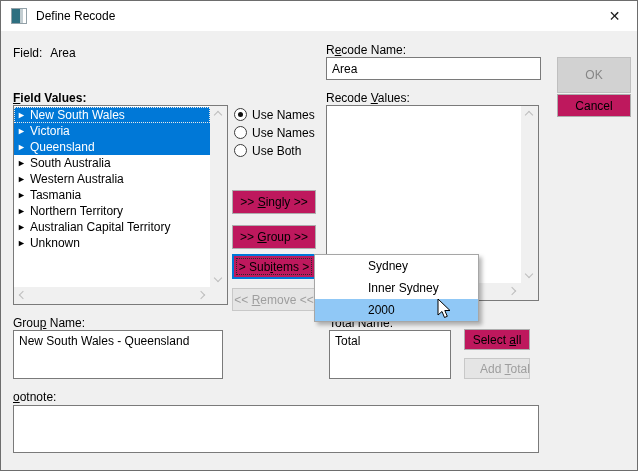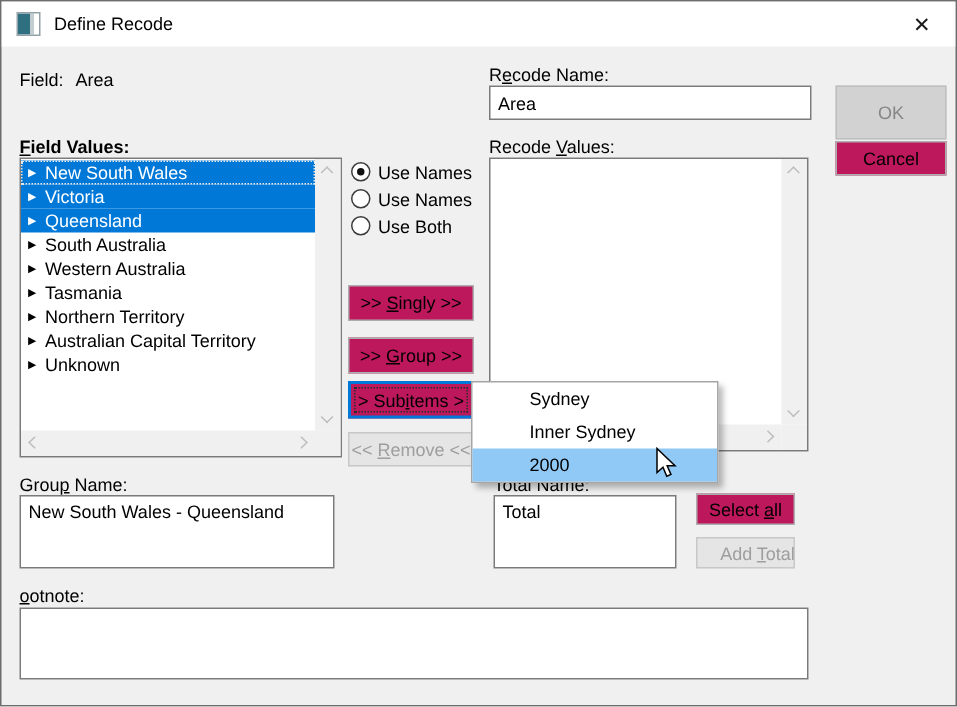--- a/index.html
+++ b/index.html
@@ -42,21 +42,21 @@
   .radio{position:absolute;display:flex;align-items:center;height:15px;}
   .radio .circ{width:13px;height:13px;box-sizing:border-box;border:1px solid #3c3c3c;border-radius:50%;background:#fff;position:relative;margin-right:5px;}
   .radio.checked .circ::after{content:"";position:absolute;left:3px;top:3px;width:5px;height:5px;border-radius:50%;background:#101010;}
   
   .textpane{position:absolute;box-sizing:border-box;background:#fff;border:1px solid #7a7a7a;padding:3px 5px;overflow:hidden;}
   input.native{position:absolute;box-sizing:border-box;border:1px solid #7a7a7a;background:#fff;
     font-family:"Liberation Sans",sans-serif;font-size:12px;padding:2px 5px;outline:none;}
   
   .menu{position:absolute;left:313px;top:253px;width:165px;box-sizing:border-box;background:#fff;
     border:1px solid #a6a6a6;box-shadow:3px 3px 4px rgba(0,0,0,.28);z-index:10;}
-  .menu-item{height:22px;line-height:22px;padding-left:38px;}
+  .menu-item{height:22px;line-height:22px;padding-left:53px;}
   .menu-item.hl{background:#90c8f6;}
   .cursor{position:absolute;left:436px;top:297px;z-index:20;}
 </style>
 </head>
 <body>
 
 <div class="dialog">
 
   <div class="titlebar">
     <div class="app-icon"></div>

